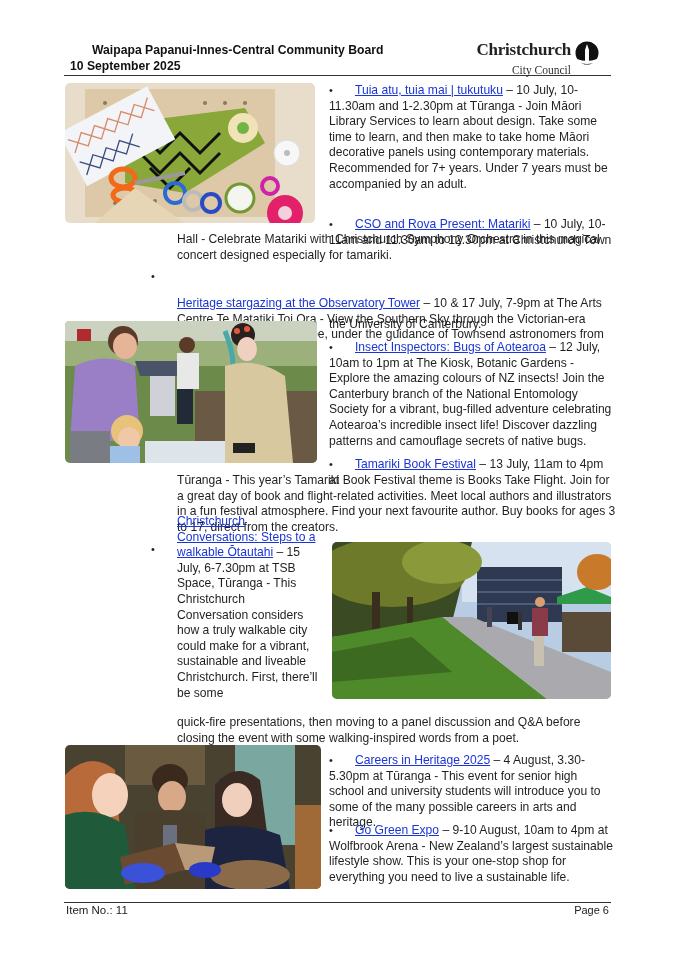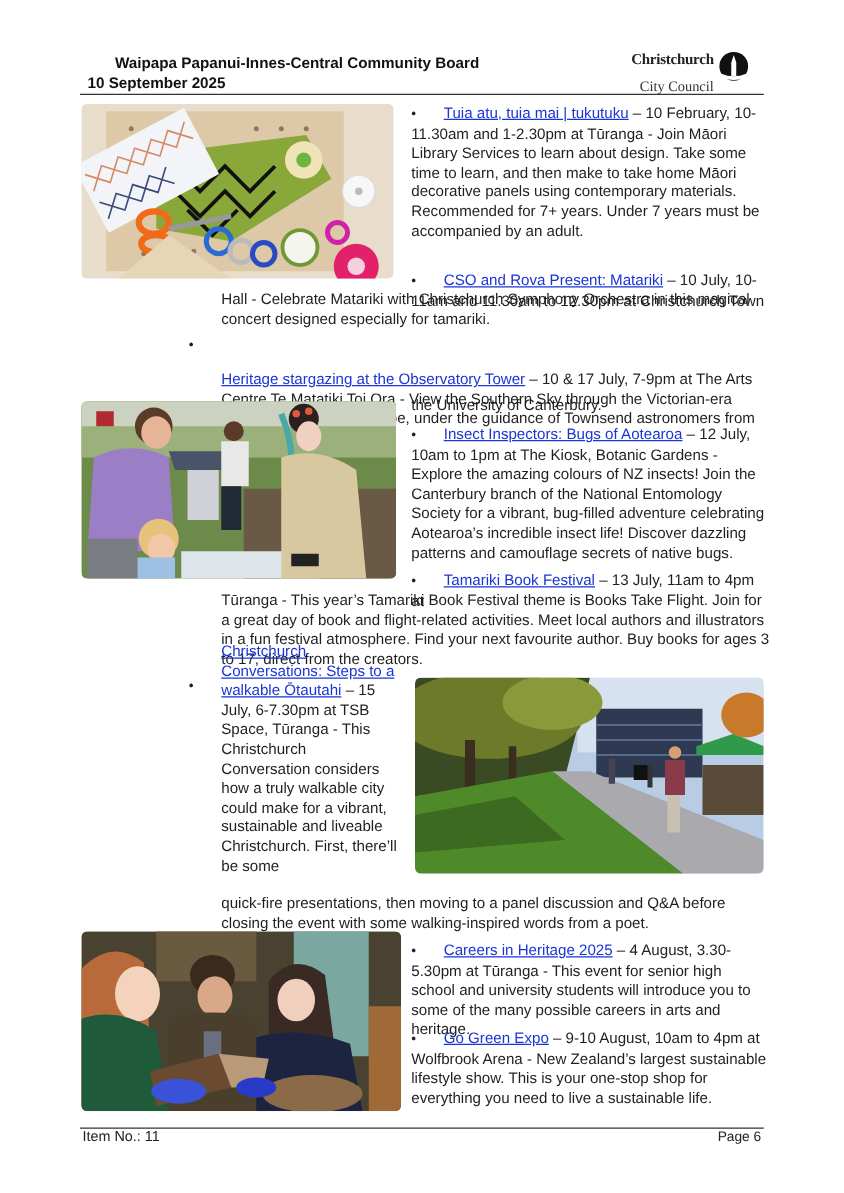--- a/index.html
+++ b/index.html
@@ -3,21 +3,21 @@
 <meta charset="utf-8">
 <style>
   html, body { margin: 0; padding: 0; background: #ffffff; }
   body { width: 675px; height: 954px; position: relative; overflow: hidden;
          font-family: "Liberation Sans", "DejaVu Sans", sans-serif; color: #1a1a1a; }
   .abs { position: absolute; }
   .hdr-title { left: 70px; top: 42px; font-weight: bold; font-size: 12.2px; line-height: 16px; color: #111; margin-left: 22px; }
   .hdr-date  { left: 70px; top: 58px; font-weight: bold; font-size: 12.2px; line-height: 16px; color: #111; }
   .hdr-rule  { left: 64px; top: 75px; width: 547px; height: 0; border-top: 1.5px solid #333; }
   .logo { left: 497px; top: 40px; width: 104px; height: 28px; }
-  .logo-text1 { position: absolute; right: 30px; top: 0px; font-family: "Liberation Serif", "DejaVu Serif", serif; font-weight: bold; font-size: 12px; color: #222; white-space: nowrap; letter-spacing: -0.2px; }
+  .logo-text1 { position: absolute; right: 30px; top: 0px; font-family: "Liberation Serif", "DejaVu Serif", serif; font-weight: bold; font-size: 17px; color: #222; white-space: nowrap; letter-spacing: -0.2px; }
   .logo-text2 { position: absolute; right: 30px; top: 24px; font-family: "Liberation Serif", "DejaVu Serif", serif; font-size: 11.5px; color: #333; white-space: nowrap; }
   .logo-mark { position: absolute; right: 2px; top: 1px; width: 24px; height: 26px; }
 
   .photo { position: absolute; border-radius: 5px; overflow: hidden; }
   .photo svg { display: block; width: 100%; height: 100%; }
 
   .txt { position: absolute; font-size: 12.1px; line-height: 15.6px; color: #1f1f1f; }
   .txt p { margin: 0; }
   a.lnk { color: #1a35d6; text-decoration: underline; }
   .bul { display: inline-block; width: 26px; font-size: 11px; }
@@ -87,21 +87,21 @@
     <circle cx="146" cy="120" r="9" fill="none" stroke="#2a4ac4" stroke-width="4"></circle>
     <circle cx="175" cy="115" r="14" fill="#f5f5f0" stroke="#6f9a33" stroke-width="3"></circle>
     <circle cx="205" cy="103" r="8" fill="none" stroke="#d022a8" stroke-width="4"></circle>
     <circle cx="220" cy="130" r="18" fill="#e3206a"></circle>
       <circle cx="220" cy="130" r="7" fill="#f4d0dc"></circle>
     <polygon points="30,140 70,105 120,140" fill="#e6d6b6"></polygon>
   </svg>
 </div>
 
 <div class="txt" style="left:329px; top:83px; width:285px;">
-  <p><span class="bul">•</span><a class="lnk" href="#">Tuia atu, tuia mai | tukutuku</a><span> – 10 February, 10-11.30am and 1-2.30pm at Tūranga - Join Māori Library Services to learn about design. Take some time to learn, and then make to take home Māori decorative panels using contemporary materials. Recommended for 7+ years. Under 7 years must be accompanied by an adult.</span></p>
+  <p><span class="bul">•</span><a class="lnk" href="#">Tuia atu, tuia mai | tukutuku</a><span> – 10 July, 10-11.30am and 1-2.30pm at Tūranga - Join Māori Library Services to learn about design. Take some time to learn, and then make to take home Māori decorative panels using contemporary materials. Recommended for 7+ years. Under 7 years must be accompanied by an adult.</span></p>
 </div>
 
 <div class="txt" style="left:329px; top:217px; width:285px;">
   <p><span class="bul">•</span><a class="lnk" href="#">CSO and Rova Present: Matariki</a><span> – 10 July, 10-11am and 11.30am to 12.30pm at Christchurch Town</span></p>
 </div>
 <div class="txt" style="left:177px; top:232px; width:440px;">
   <p>Hall - Celebrate Matariki with Christchurch Symphony Orchestra in this magical concert designed especially for tamariki.</p>
 </div>
 
 <div class="bul-out" style="left:151px; top:270px;">•</div>

